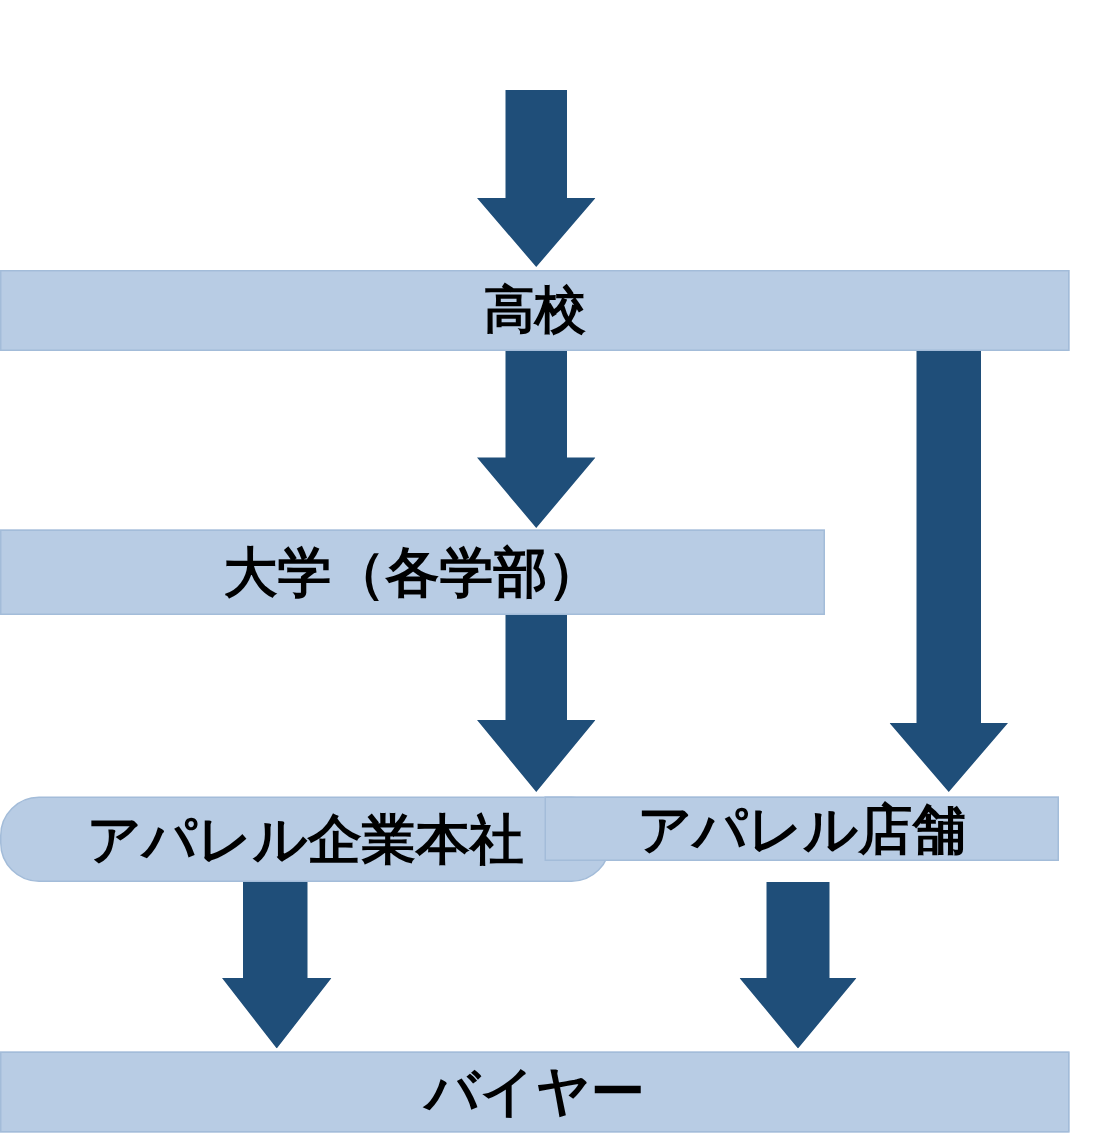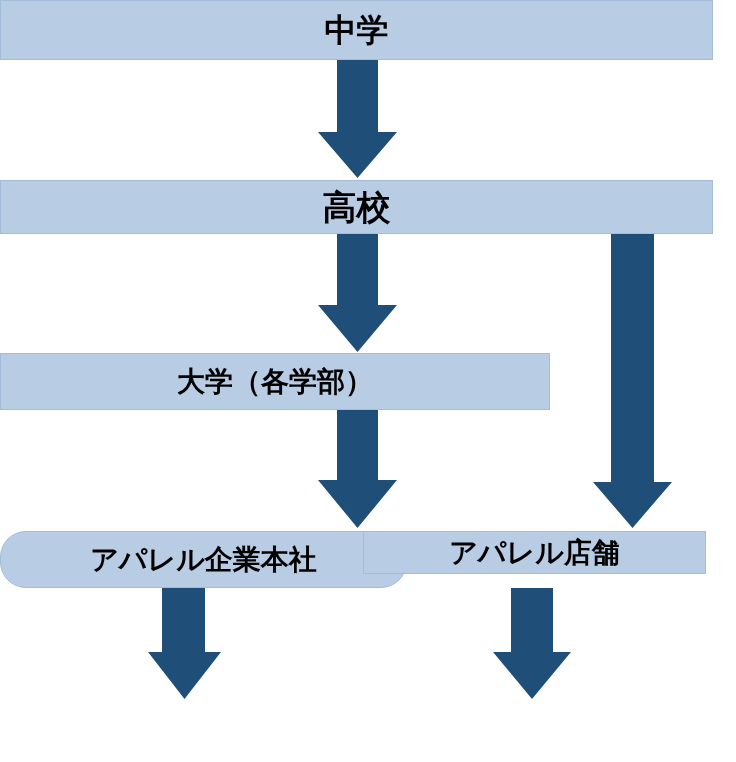--- a/index.html
+++ b/index.html
@@ -20,21 +20,21 @@
     box-sizing: border-box;
     background: var(--node-fill, #b8cce4);
     border: 1px solid var(--node-border, #a3bcd9);
     display: flex;
     align-items: center;
     justify-content: center;
   }
   .node .label {
     color: var(--text-color, #000000);
     font-weight: bold;
-    font-size: 28px;
+    font-size: 36px;
     line-height: 1;
     white-space: nowrap;
   }
   
   #node-middle-school { left: 0;   top: 0;   width: 713px; height: 60px; }
   #node-middle-school .label { font-size: 32px; }
   #node-high-school   { left: 0;   top: 180px; width: 713px; height: 54px; text-align: right; }
   #node-high-school .label { font-size: 34px; }
   #node-university    { left: 0;   top: 353px; width: 550px; height: 57px; }
   #node-apparel-hq    { left: 0;   top: 531px; width: 407px; height: 57px; border-radius: 26px; }
@@ -70,23 +70,20 @@
   #down-arrow-6 {
     left: 493px; top: 588px; width: 78px; height: 111px;
     clip-path: polygon(18px 0, 60px 0, 60px 64px, 78px 64px, 39px 111px, 0 64px, 18px 64px);
   }
 </style>
 </head>
 <body style="background: rgb(255, 255, 255);">
 
 <div id="stage">
 
-  <div class="node" id="node-middle-school">
-    <span class="label">中学</span>
-  </div>
 
   <div class="arrow" id="down-arrow-1"></div>
 
   <div class="node" id="node-high-school">
     <span class="label">高校</span>
   </div>
 
   <div class="arrow" id="down-arrow-2"></div>
 
   <div class="arrow" id="down-arrow-3"></div>
@@ -102,14 +99,17 @@
   </div>
 
   <div class="node" id="node-apparel-store">
     <span class="label">アパレル店舗</span>
   </div>
 
   <div class="arrow" id="down-arrow-5"></div>
 
   <div class="arrow" id="down-arrow-6"></div>
 
+  <div class="node" id="node-buyer">
+    <span class="label">バイヤー</span>
+  </div>
 
 </div>
 
 </body></html>

